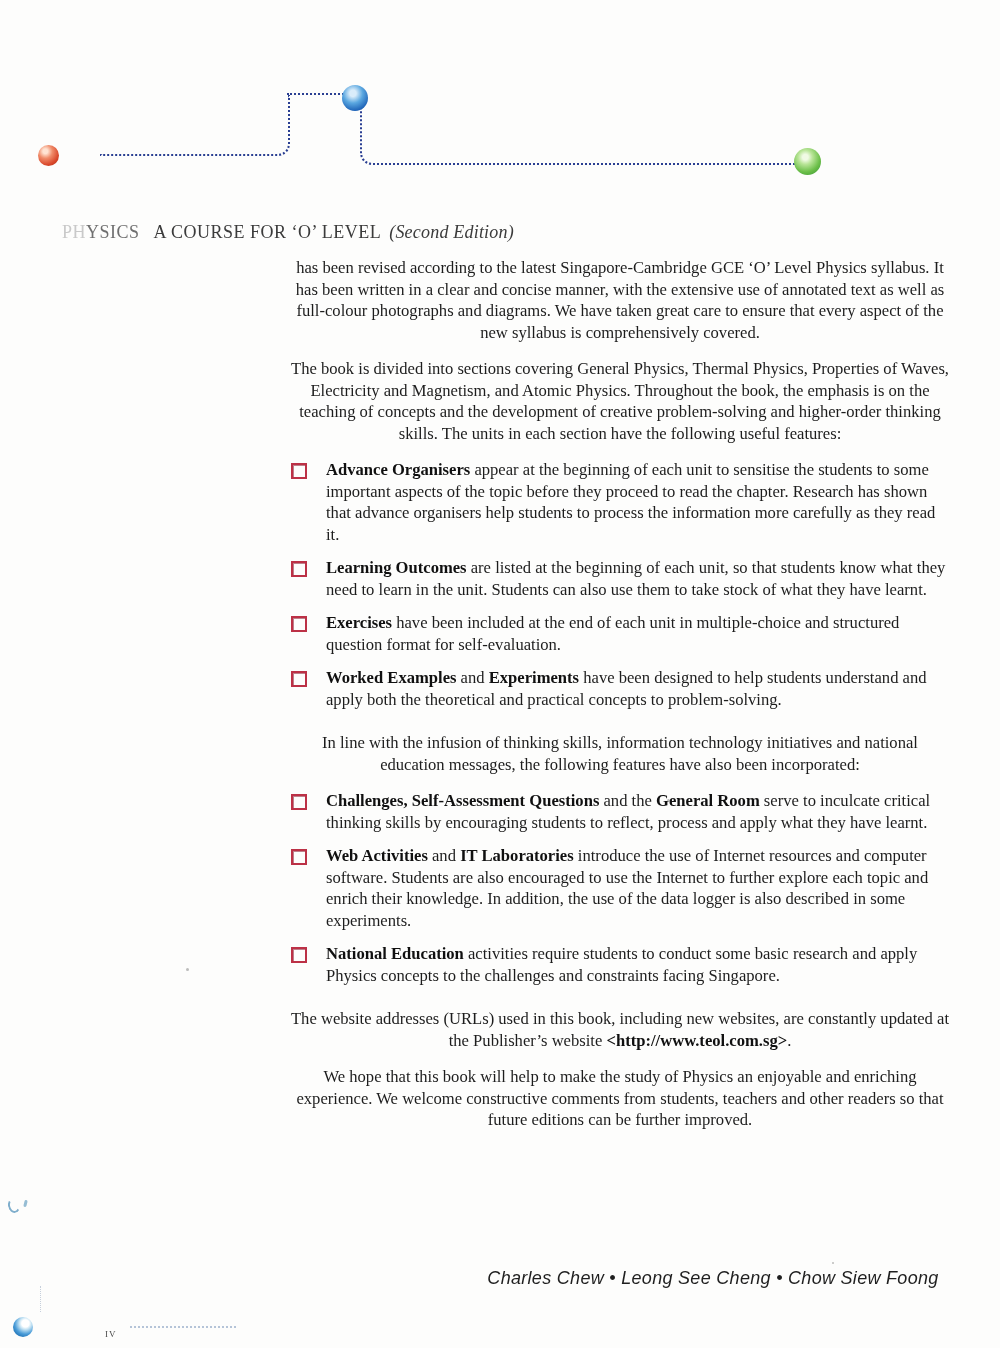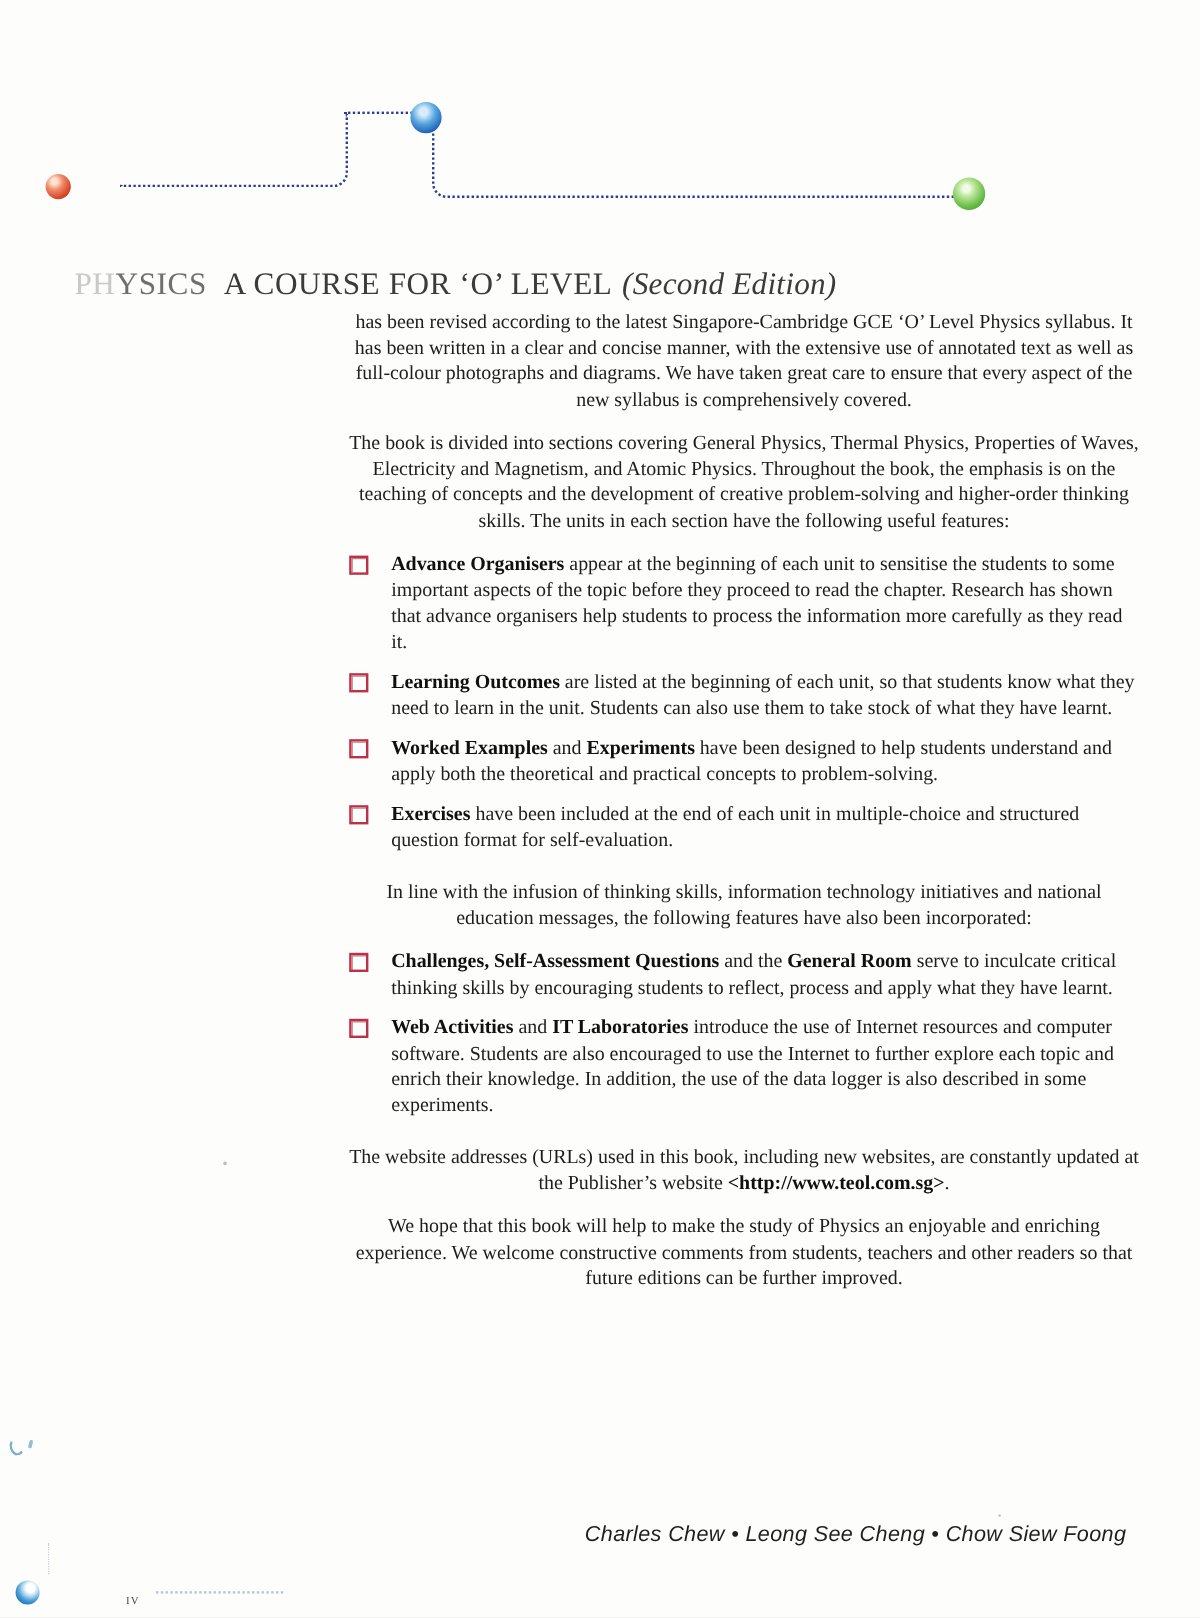--- a/index.html
+++ b/index.html
@@ -44,21 +44,21 @@
     background:radial-gradient(circle at 42% 32%,#d9ecfa 0 14%,#5aa7e0 42%,#1f64b8 75%,#124a90 100%);}
   .sphere.green{left:794px;top:148px;width:27px;height:27px;
     background:radial-gradient(circle at 42% 34%,#effaе2 0 12%,#b9e598 30%,#6cbf49 62%,#2f8f2f 100%);
     background:radial-gradient(circle at 42% 34%,#f0fae4 0 12%,#b9e598 30%,#6cbf49 62%,#2f8f2f 100%);}
   .sphere.footer-blue{left:13px;top:1317px;width:20px;height:20px;
     background:radial-gradient(circle at 62% 32%,#ffffff 0 20%,#bfe0f2 34%,#4a9cd8 58%,#1c6fb2 82%,#11568e 100%);}
 
   
   .book-title{
     position:absolute;left:62px;top:222px;width:880px;
-    font-size:26px;letter-spacing:.5px;white-space:nowrap;
+    font-size:18px;letter-spacing:.5px;white-space:nowrap;
   }
   .book-title .t1{color:#c9c9c9;}
   .book-title .t2{color:#6f6f6f;}
   .book-title .t3{color:#3b3b3b;margin-left:14px;}
   .book-title .ed{color:#3b3b3b;font-style:italic;margin-left:8px;letter-spacing:.2px;}
 
   
   .body-col{
     position:absolute;left:288px;top:257px;width:662px;
     font-size:16.6px;line-height:21.5px;color:#1d1d1d;
@@ -134,34 +134,38 @@
       <div class="bullet">
         <span class="bullet-marker"></span>
         <span class="bullet-text"><b>Advance Organisers</b><span> appear at the beginning of each unit to sensitise the students to some important aspects of the topic before they proceed to read the chapter. Research has shown that advance organisers help students to process the information more carefully as they read it.</span></span>
       </div>
       <div class="bullet">
         <span class="bullet-marker"></span>
         <span class="bullet-text"><b>Learning Outcomes</b><span> are listed at the beginning of each unit, so that students know what they need to learn in the unit. Students can also use them to take stock of what they have learnt.</span></span>
       </div>
       <div class="bullet">
         <span class="bullet-marker"></span>
-        <span class="bullet-text"><b>Worked Examples</b><span> and </span><b>Experiments</b><span> have been designed to help students understand and apply both the theoretical and practical concepts to problem-solving.</span></span>
+        <span class="bullet-text"><b>Exercises</b><span> have been included at the end of each unit in multiple-choice and structured question format for self-evaluation.</span></span>
       </div>
       <div class="bullet">
         <span class="bullet-marker"></span>
-        <span class="bullet-text"><b>Exercises</b><span> have been included at the end of each unit in multiple-choice and structured question format for self-evaluation.</span></span>
+        <span class="bullet-text"><b>Worked Examples</b><span> and </span><b>Experiments</b><span> have been designed to help students understand and apply both the theoretical and practical concepts to problem-solving.</span></span>
       </div>
       <p class="para"><span>In line with the infusion of thinking skills, information technology initiatives and national education messages, the following features have also been incorporated:</span></p>
       <div class="bullet">
         <span class="bullet-marker"></span>
         <span class="bullet-text"><b>Challenges, Self-Assessment Questions</b><span> and the </span><b>General Room</b><span> serve to inculcate critical thinking skills by encouraging students to reflect, process and apply what they have learnt.</span></span>
       </div>
       <div class="bullet">
         <span class="bullet-marker"></span>
         <span class="bullet-text"><b>Web Activities</b><span> and </span><b>IT Laboratories</b><span> introduce the use of Internet resources and computer software. Students are also encouraged to use the Internet to further explore each topic and enrich their knowledge. In addition, the use of the data logger is also described in some experiments.</span></span>
+      </div>
+      <div class="bullet">
+        <span class="bullet-marker"></span>
+        <span class="bullet-text"><b>National Education</b><span> activities require students to conduct some basic research and apply Physics concepts to the challenges and constraints facing Singapore.</span></span>
       </div>
       <p class="para"><span>The website addresses (URLs) used in this book, including new websites, are constantly updated at the Publisher’s website </span><b>&lt;http://www.teol.com.sg&gt;</b><span>.</span></p>
       <p class="para"><span>We hope that this book will help to make the study of Physics an enjoyable and enriching experience. We welcome constructive comments from students, teachers and other readers so that future editions can be further improved.</span></p>
     </div>
 
   <div class="authors">Charles Chew • Leong See Cheng • Chow Siew Foong</div>
 
   <div class="sphere footer-blue"></div>
   <div class="page-number">iv</div>
   <div class="footer-dots"></div>

